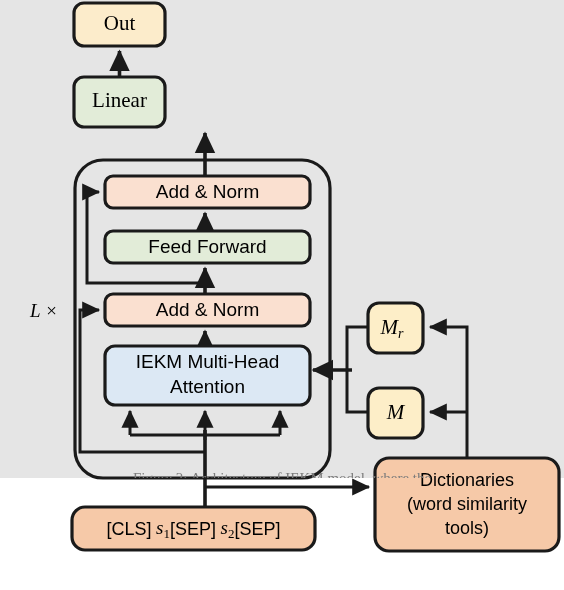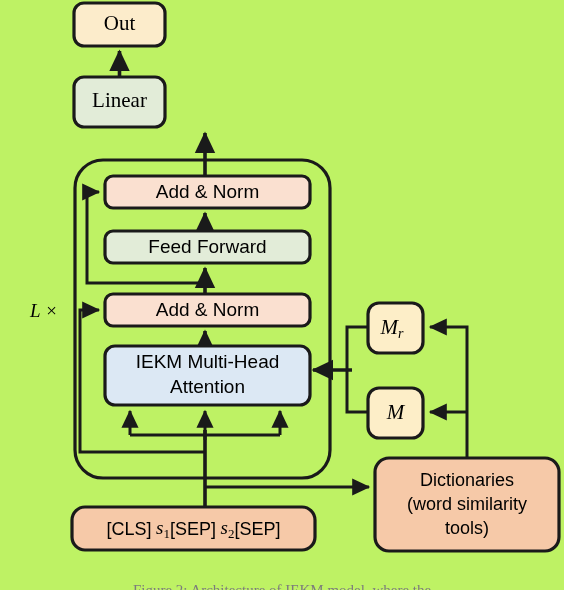--- a/index.html
+++ b/index.html
@@ -9,22 +9,22 @@
   }
   body {
     width: 564px;
     height: 590px;
     overflow: hidden;
     font-family: "Liberation Sans", sans-serif;
   }
   #figure-root {
     position: relative;
     width: 564px;
-    height: 590px;
-    background: #bef264;
+    height: 478px;
+    background: #e5e5e5;
   }
   svg#diagram {
     display: block;
     width: 564px;
     height: 590px;
   }
   .nodebox {
     stroke: #1a1a1a;
     stroke-width: 3.2;
     stroke-linejoin: round;

